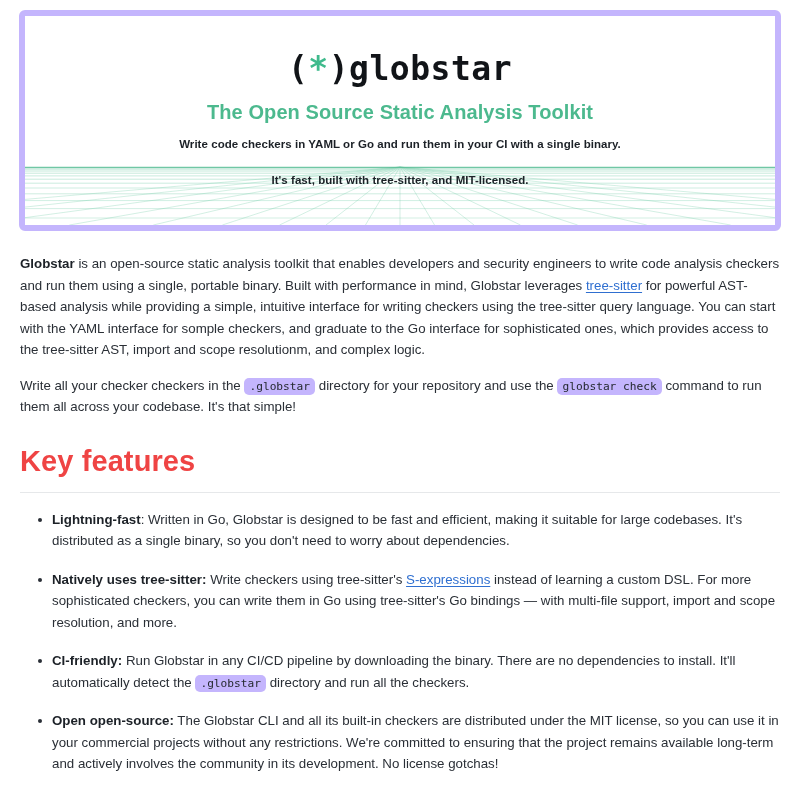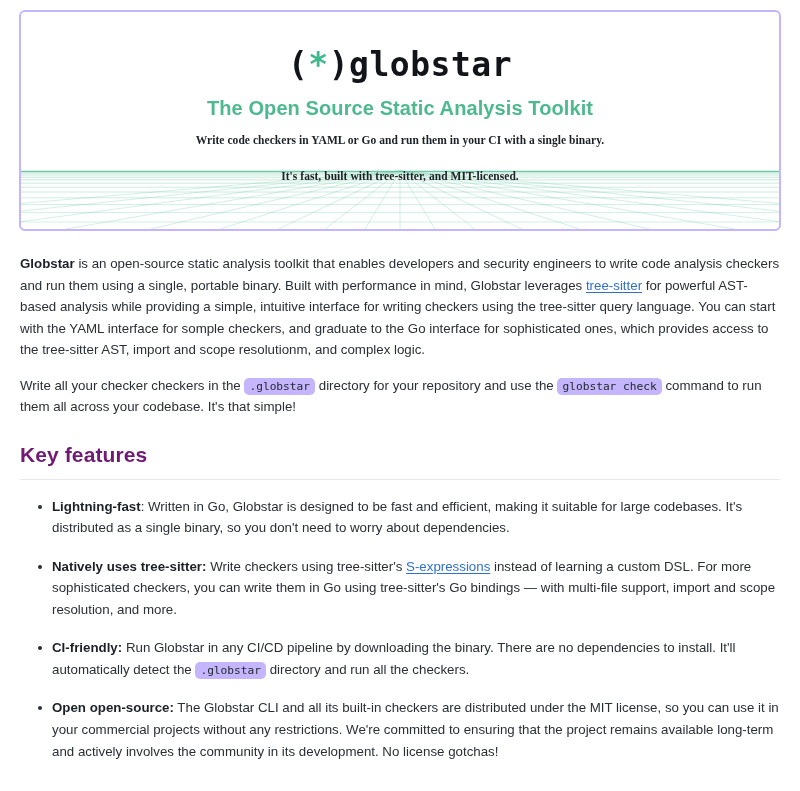--- a/index.html
+++ b/index.html
@@ -19,21 +19,21 @@
   .page {
     width: 800px;
     padding: 10px 19px 0 19px;
   }
 
   
   .hero {
     position: relative;
     height: 221px;
     background: #ffffff;
-    border: 2px solid #c4b5fd;
+    border: 6px solid #c4b5fd;
     border-radius: 6px;
     overflow: hidden;
   }
 
   .hero-inner {
     position: relative;
     z-index: 3;
     padding-top: 36px;
     text-align: center;
   }
@@ -57,21 +57,20 @@
     color: #4cb98e;
     letter-spacing: 0.1px;
   }
 
   .subline {
     margin: 14px 0 0 0;
     font-size: 11.5px;
     font-weight: 700;
     color: #1c2127;
     letter-spacing: 0.05px;
-    font-family: Liberation Serif, serif;
   }
   .subline + .subline { margin-top: 24px; }
 
   
   .grid-wrap {
     position: absolute;
     left: 0; right: 0; bottom: 0;
     height: 66px;
     z-index: 1;
     overflow: hidden;
@@ -103,23 +102,23 @@
     font-size: 11.2px;
     background: #c4b5fd;
     border-radius: 5px;
     padding: 2px 5px;
     color: #24292f;
   }
 
   h2.section-title {
     margin: 20px 0 0 0;
     padding-bottom: 7px;
-    font-size: 21px;
+    font-size: 29px;
     font-weight: 600;
-    color: #701a75;
+    color: #ef4444;
     letter-spacing: 0.1px;
     border-bottom: 1px solid #e6e8ea;
   }
 
   ul.features {
     margin: 16px 0 0 0;
     padding-left: 22px;
     list-style: none;
   }
   ul.features > li {

